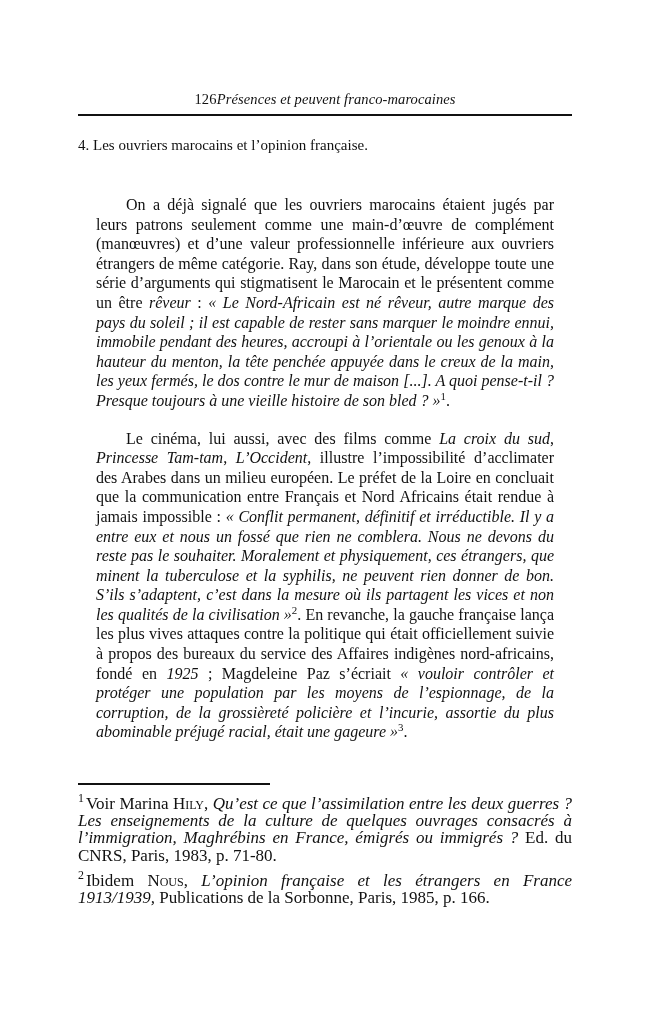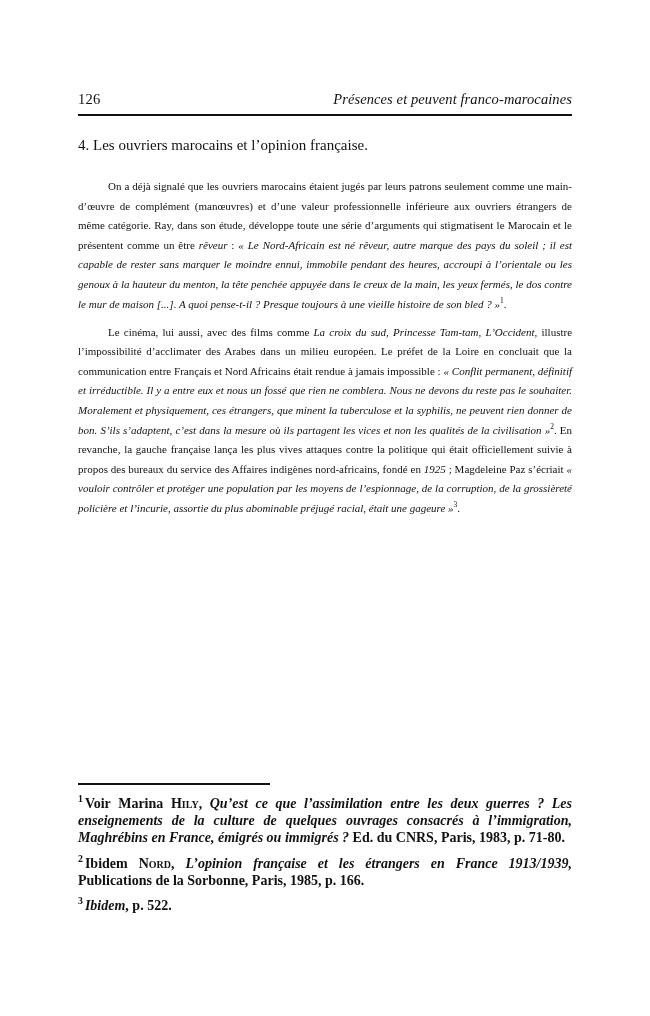--- a/index.html
+++ b/index.html
@@ -24,21 +24,21 @@
   }
 
   
   .runhead {
     position: absolute;
     top: 90px;
     left: 0;
     width: 494px;
     display: flex;
     align-items: baseline;
-    justify-content: space-between;
+    justify-content: center;
     font-size: 14.5px;
     line-height: 18px;
   }
   .runhead-folio {
     font-style: normal;
     letter-spacing: 0.2px;
   }
   .runhead-title {
     font-style: italic;
     letter-spacing: 0.1px;
@@ -64,24 +64,24 @@
   }
 
   
   .body-block {
     position: absolute;
     top: 177px;
     left: 0;
     width: 494px;
   }
   p.para {
-    margin: 0;
+    margin: 18px;
     text-align: justify;
     text-justify: inter-word;
-    font-size: 11px;
+    font-size: 16px;
     line-height: 19.6px;
     text-indent: 30px;
     hyphens: manual;
   }
   p.para + p.para {
     margin-top: 8.5px;
   }
   .it { font-style: italic; }
   sup {
     font-size: 0.68em;
@@ -102,24 +102,23 @@
   .footnotes {
     position: absolute;
     top: 795px;
     left: 0;
     width: 494px;
   }
   p.footnote {
     margin: 0;
     text-align: justify;
     text-justify: inter-word;
-    font-size: 14px;
+    font-size: 17px;
     line-height: 17.2px;
     text-indent: 0;
-    font-weight: bold;
   }
   p.footnote + p.footnote {
     margin-top: 8px;
   }
   .sc {
     font-variant: small-caps;
     font-style: normal;
   }
   .fn-marker {
     font-size: 0.7em;
@@ -149,19 +148,18 @@
     <p class="para"><span>Le cinéma, lui aussi, avec des films comme </span><span class="it">La croix du sud</span><span>, </span><span class="it">Princesse Tam-tam</span><span>, </span><span class="it">L’Occident</span><span>, illustre l’impossibilité d’acclimater des Arabes dans un milieu européen. Le préfet de la Loire en concluait que la communication entre Français et Nord Africains était rendue à jamais impossible : </span><span class="it">« Conflit permanent, définitif et irréductible. Il y a entre eux et nous un fossé que rien ne comblera. Nous ne devons du reste pas le souhaiter. Moralement et physiquement, ces étrangers, que minent la tuberculose et la syphilis, ne peuvent rien donner de bon. S’ils s’adaptent, c’est dans la mesure où ils partagent les vices et non les qualités de la civilisation »</span><sup>2</sup><span>. En revanche, la gauche française lança les plus vives attaques contre la politique qui était officiellement suivie à propos des bureaux du service des Affaires indigènes nord-africains, fondé en </span><span class="it">1925</span><span> ; Magdeleine Paz s’écriait </span><span class="it">« vouloir contrôler et protéger une population par les moyens de l’espionnage, de la corruption, de la grossièreté policière et l’incurie, assortie du plus abominable préjugé racial, était une gageure »</span><sup>3</sup><span>.</span></p>
 
   </div>
 
   <div class="fn-rule"></div>
 
   <div class="footnotes">
 
     <p class="footnote"><span class="fn-marker">1</span><span>Voir Marina </span><span class="sc">Hily</span><span>, </span><span class="it">Qu’est ce que l’assimilation entre les deux guerres ? Les enseignements de la culture de quelques ouvrages consacrés à l’immigration, Maghrébins en France, émigrés ou immigrés ?</span><span> Ed. du CNRS, Paris, 1983, p. 71-80.</span></p>
 
-    <p class="footnote"><span class="fn-marker">2</span><span>Ibidem </span><span class="sc">Nord</span><span>, </span><span class="it">L’opinion française et les étrangers en France 1913/1939,</span><span> Publications de la Sorbonne, Paris, 1985, p. 166.</span></p>
+    <p class="footnote"><span class="fn-marker">2</span><span>Ibidem </span><span class="sc">Nous</span><span>, </span><span class="it">L’opinion française et les étrangers en France 1913/1939,</span><span> Publications de la Sorbonne, Paris, 1985, p. 166.</span></p>
 
-    <p class="footnote"><span class="fn-marker">3</span><span></span><span class="sc"></span><span></span><span class="it">Ibidem</span><span>, p. 522.</span></p>
 
   </div>
 
 </div>
 
 </body></html>

